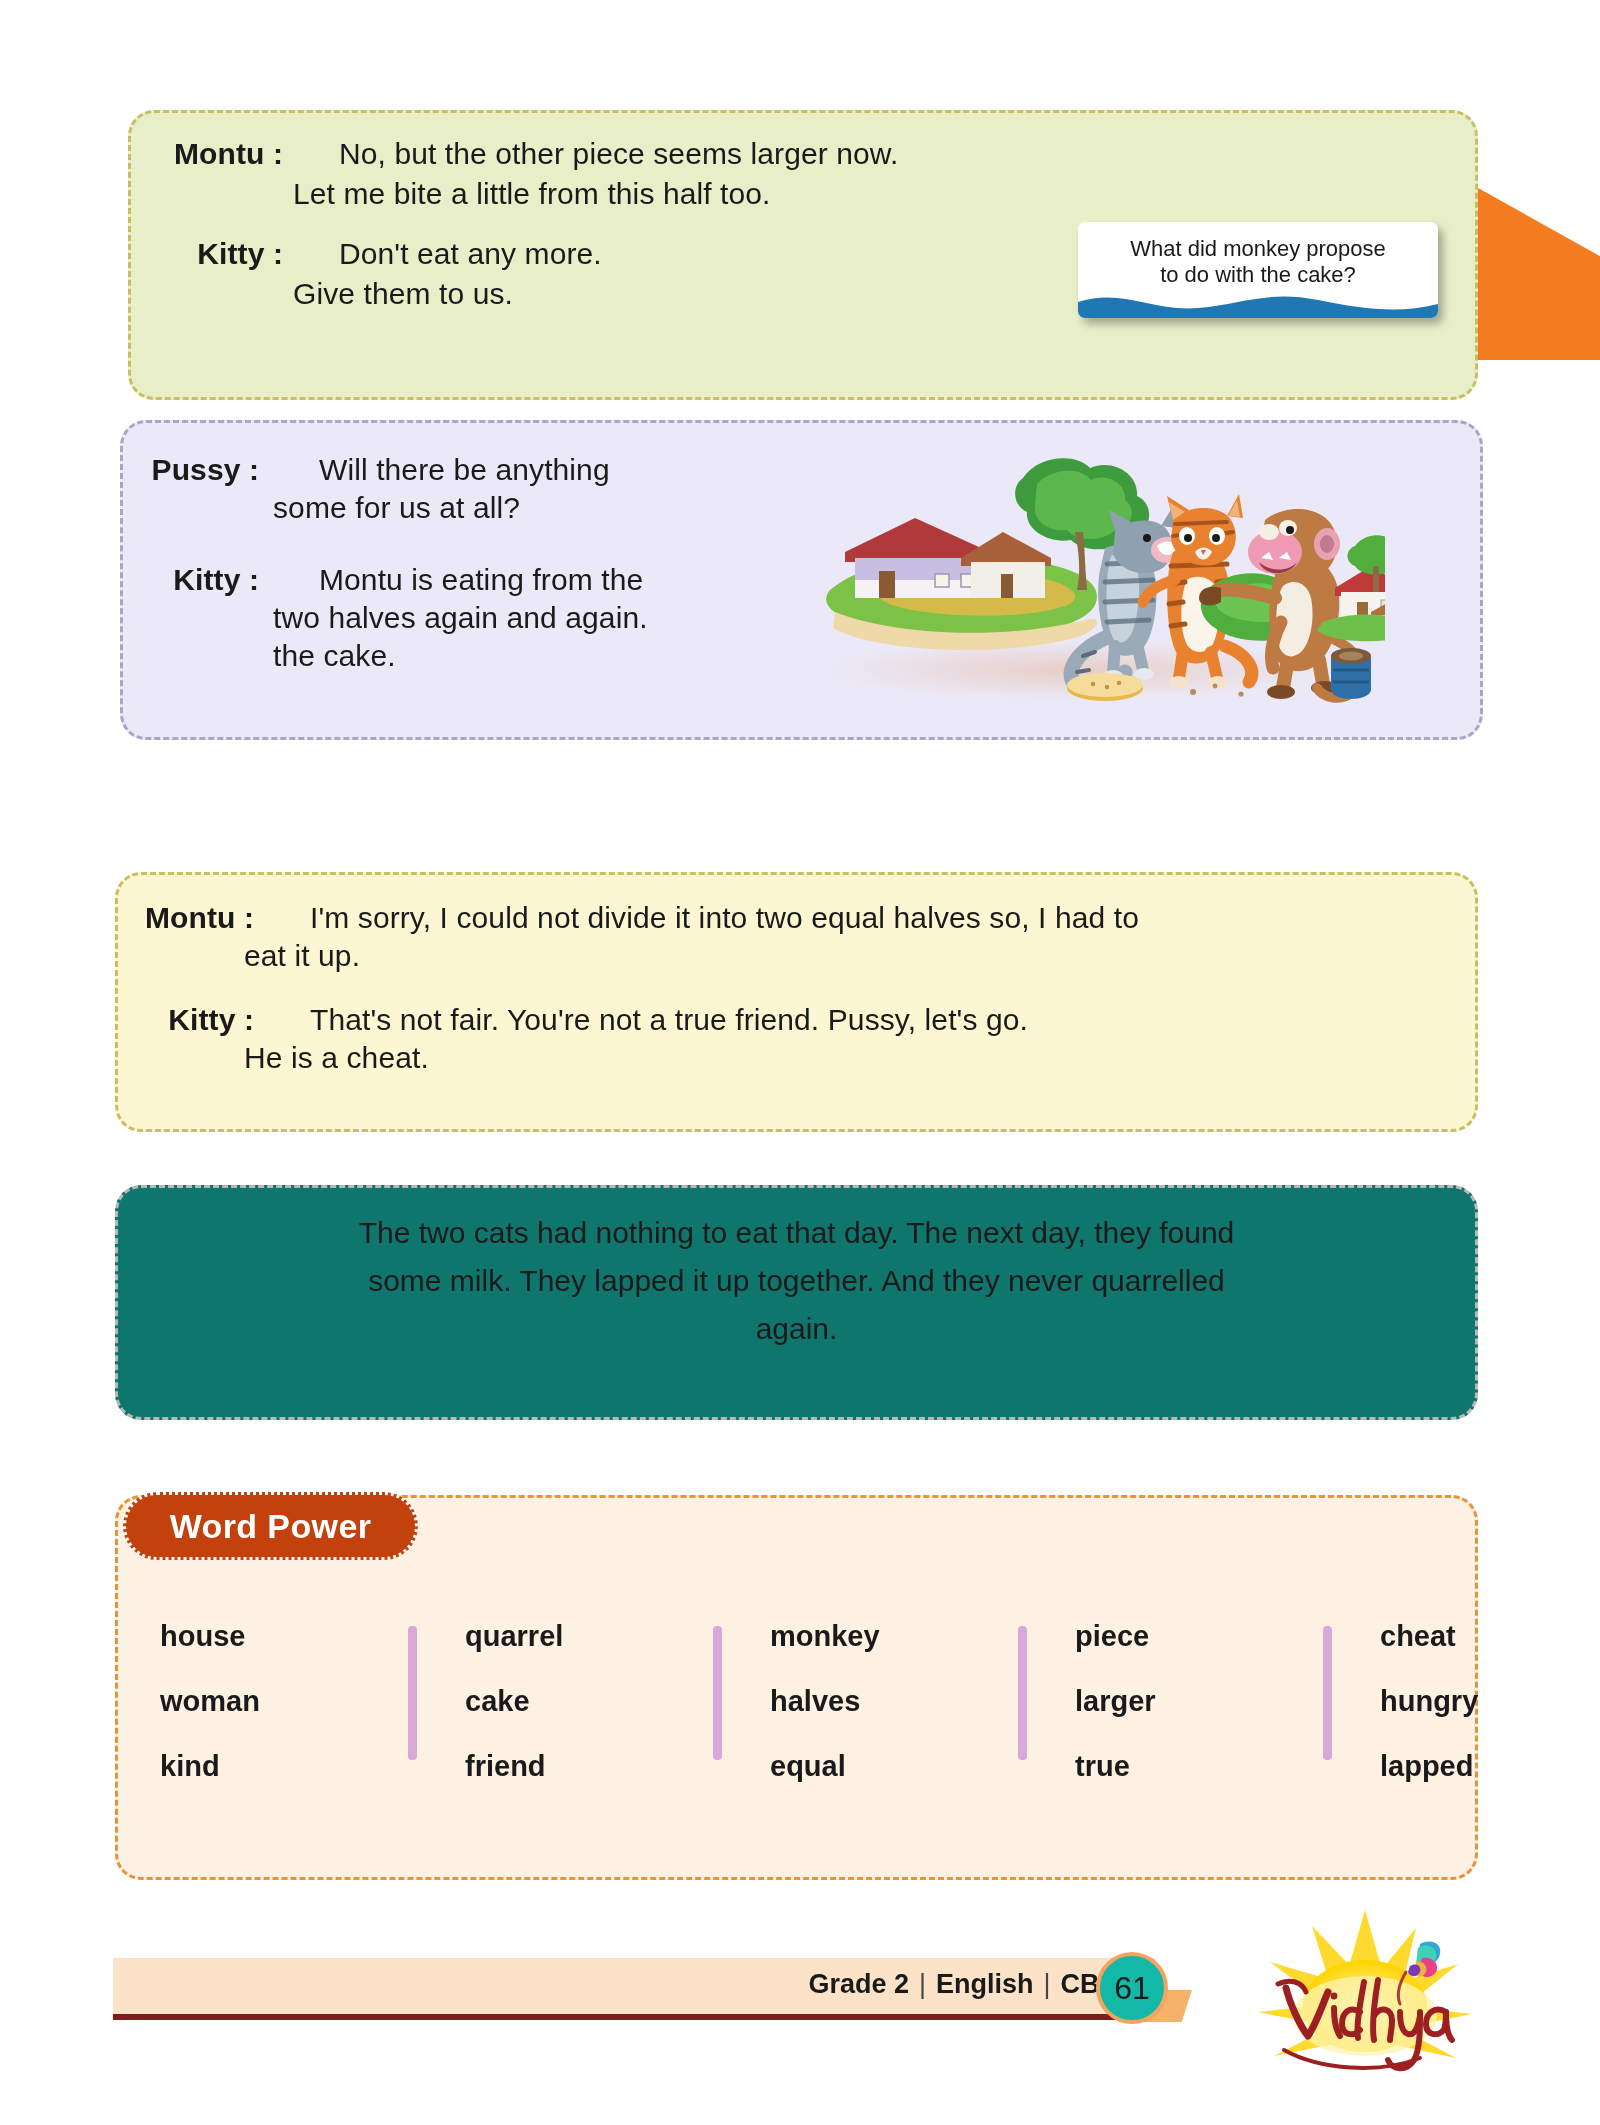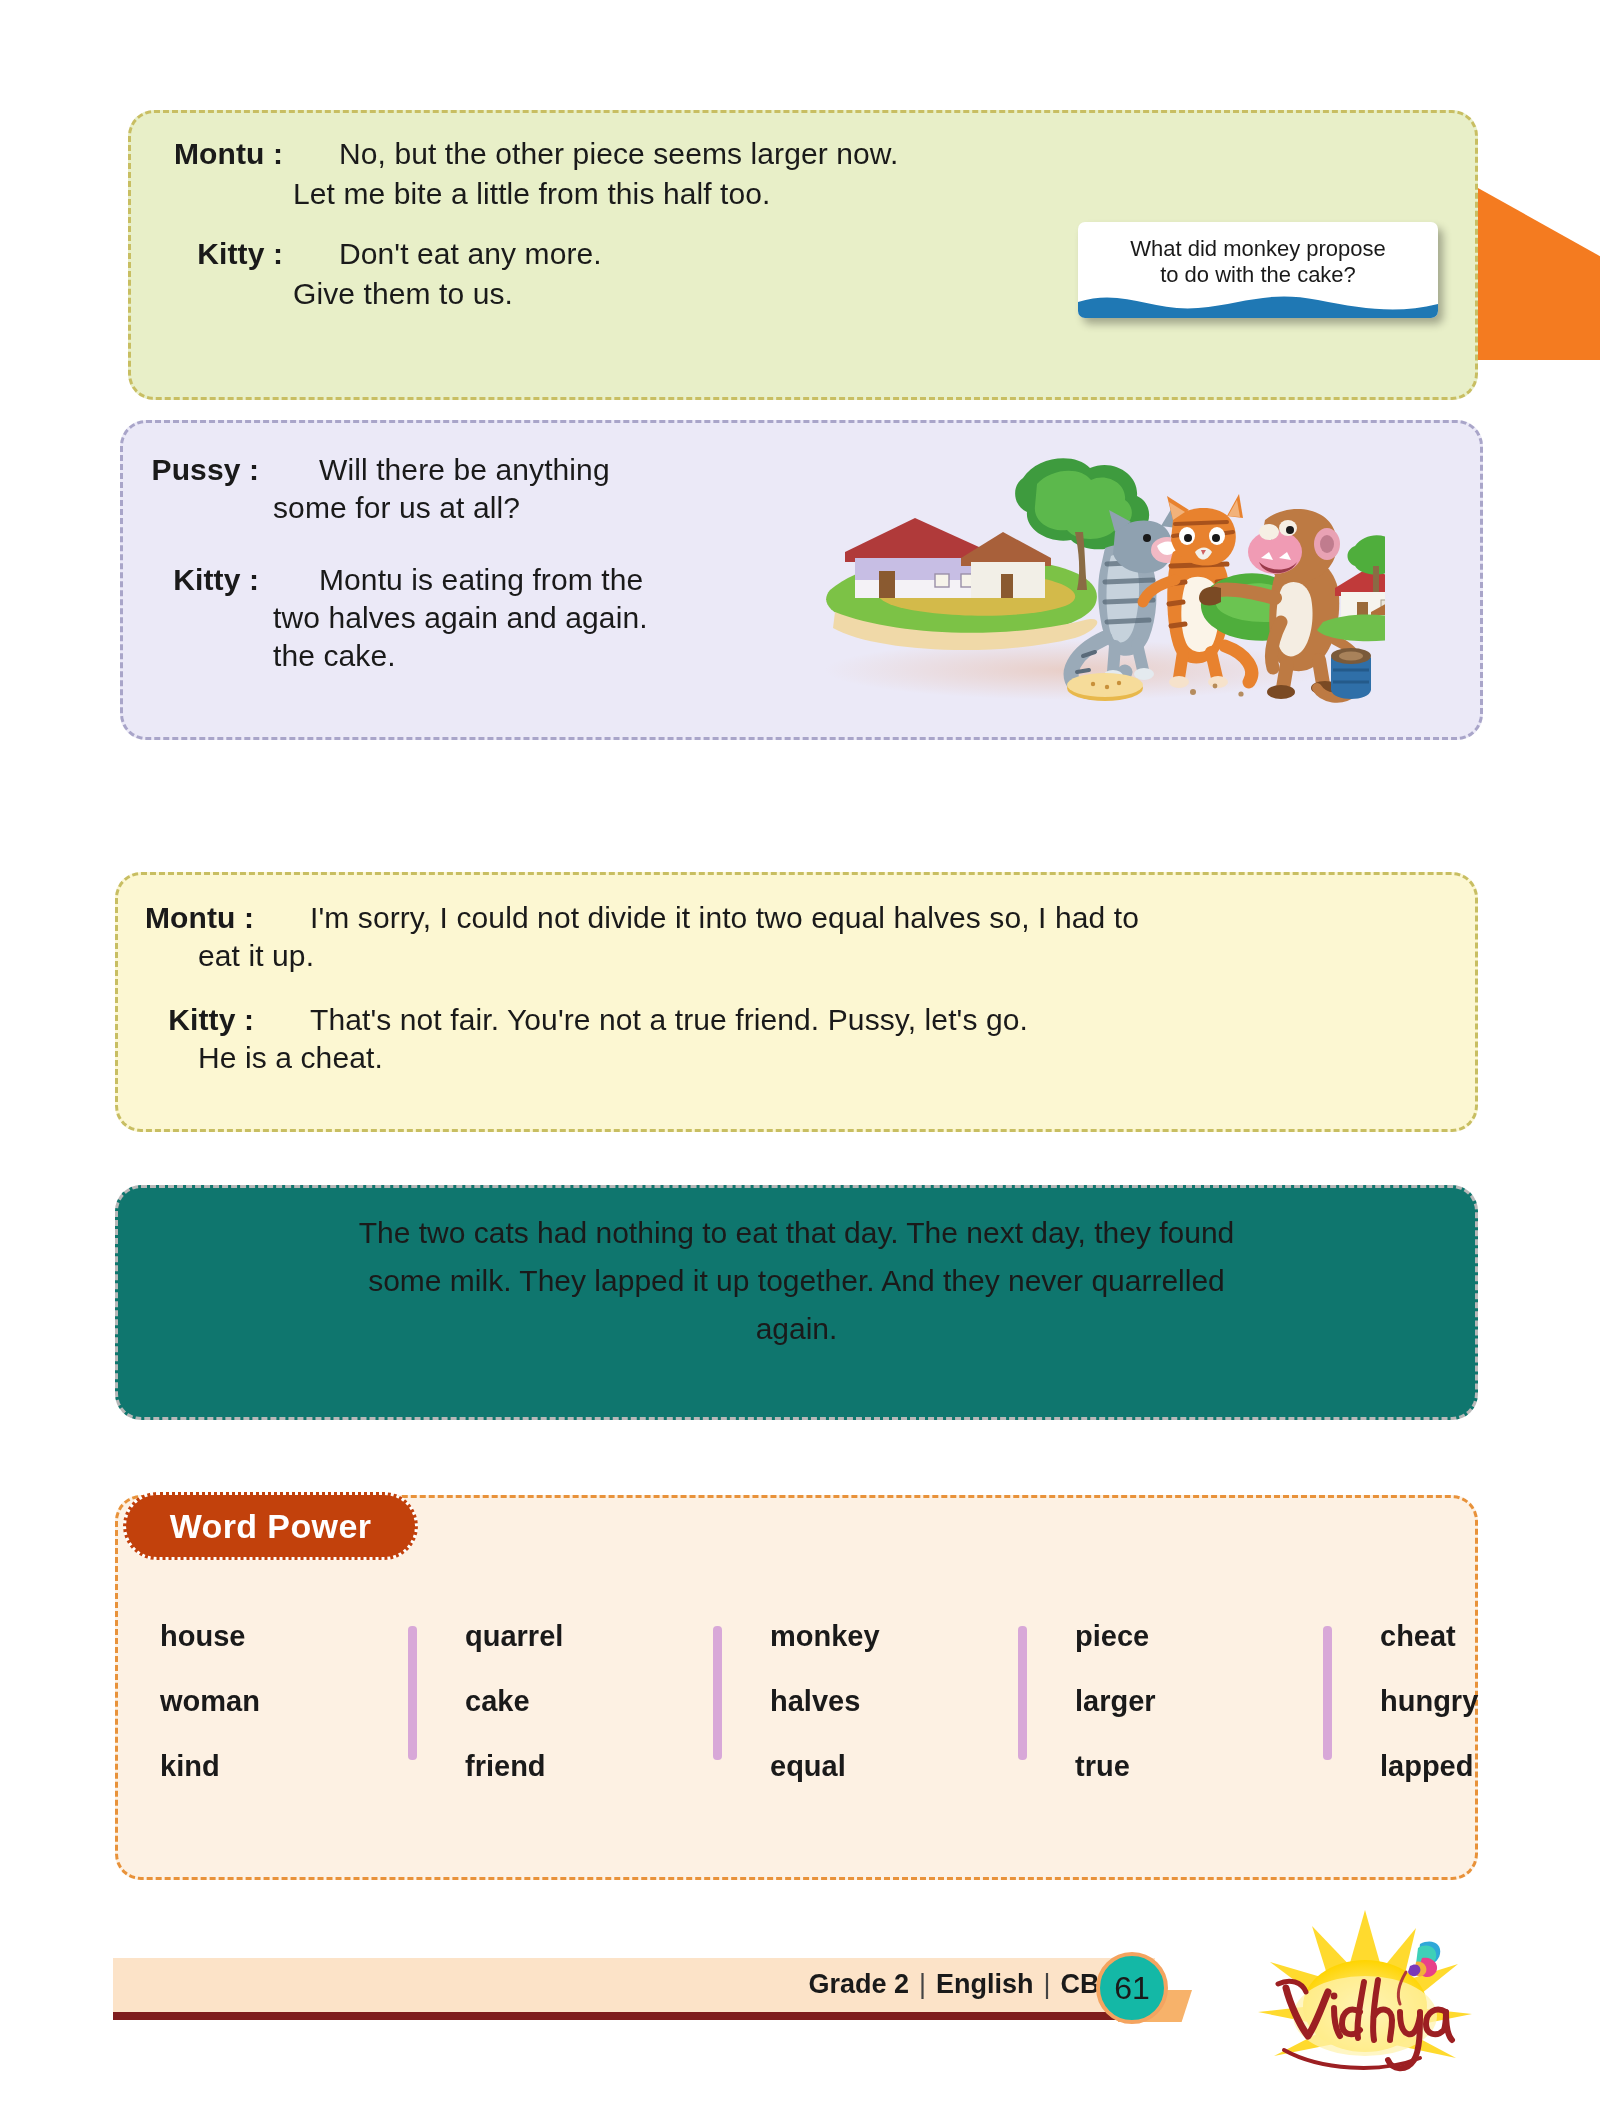--- a/index.html
+++ b/index.html
@@ -83,21 +83,21 @@
   
   .dlg-purple .body { padding: 30px 0 0 18px; width: 640px; }
   .dlg-purple .speaker { width: 118px; margin-right: 14px; }
   .dlg-purple .l2 { margin-left: 132px; margin-top: 4px; }
   .dlg-purple .blk2 { margin-top: 38px; }
   .dlg-purple .blk3 { margin-top: 30px; margin-left: 132px; }
 
   
   .dlg-yellow .body { padding: 26px 20px 0 18px; }
   .dlg-yellow .speaker { width: 118px; margin-right: 10px; }
-  .dlg-yellow .l2 { margin-left: 62px; margin-top: 4px; }
+  .dlg-yellow .l2 { margin-left: 108px; margin-top: 4px; }
   .dlg-yellow .blk2 { margin-top: 30px; }
 
   
   .dlg-grey .body { padding: 30px 30px 0 30px; }
   .dlg-grey p {
     margin: 0 0 18px 0;
     font-size: 30px;
     color: #1a1a1a;
     line-height: 1.0;
   }
@@ -194,21 +194,21 @@
     flex: 0 0 auto;
     margin: 6px 39px 0 39px;
   }
 
   
   .footer-bar {
     position: absolute;
     left: 113px; top: 1958px;
     width: 1042px; height: 62px;
     background: #FCE3C8;
-    border-bottom: 8px solid #7f1d1d;
+    border-bottom: 6px solid #7f1d1d;
     box-sizing: border-box;
     z-index: 2;
   }
   .footer-text {
     position: absolute;
     right: 0; top: 0;
     height: 52px;
     display: flex;
     align-items: center;
     padding-right: 28px;

